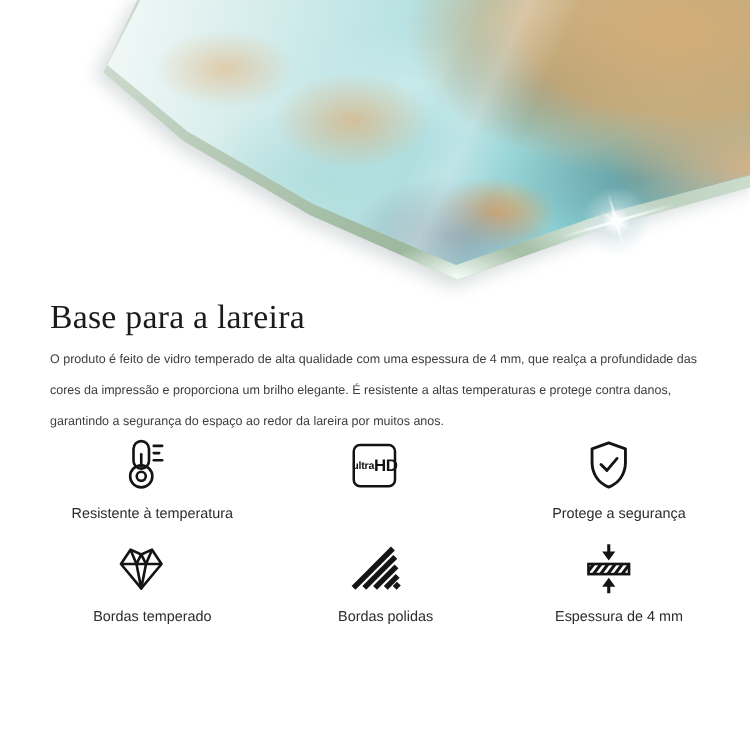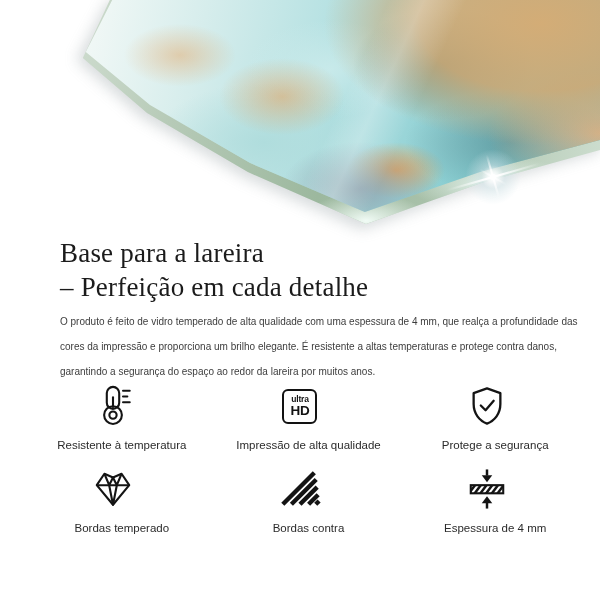--- a/index.html
+++ b/index.html
@@ -36,33 +36,33 @@
     background:radial-gradient(circle, rgba(255,255,255,1) 0%, rgba(210,228,232,.55) 30%, rgba(210,228,232,0) 70%);}
   .sparkle .ray{position:absolute;left:0;top:0;height:2px;
     background:linear-gradient(90deg, rgba(255,255,255,0), #ffffff 45%, #ffffff 55%, rgba(255,255,255,0));}
   .sparkle .r1{width:96px;transform:translate(-50%,-50%) rotate(-16deg);}
   .sparkle .r2{width:46px;transform:translate(-50%,-50%) rotate(74deg);}
   .sparkle .r3{width:30px;opacity:.8;transform:translate(-50%,-50%) rotate(29deg);}
   .sparkle .dot{position:absolute;left:-3px;top:-3px;width:6px;height:6px;border-radius:50%;background:#fff;
     box-shadow:0 0 6px 2px rgba(255,255,255,.95);}
 
   
-  .content{padding:0 60px;}
+  .content{padding:0 40px;}
   h1{margin:6px 0 0 0;font-family:"Liberation Serif","DejaVu Serif",serif;font-weight:400;
      font-size:27px;line-height:34px;color:#1b1b1b;letter-spacing:.2px;}
   .desc{margin:5px 0 0 0;width:540px;font-size:10px;line-height:25px;color:#3d3d3d;}
 
   
   .features{margin-top:1px;padding:0 20px;display:grid;grid-template-columns:repeat(3,1fr);
     row-gap:16px;justify-items:center;}
   .feature{display:flex;flex-direction:column;align-items:center;}
   .icon-box{height:42px;display:flex;align-items:center;justify-content:center;}
   .feature-label{margin-top:11px;font-size:11.5px;color:#2b2b2b;white-space:nowrap;line-height:14px;margin-left:17px;}
   .uhd-box{width:31px;height:31px;border:2.5px solid #121212;border-radius:6px;
-    display:flex;flex-direction:column;align-items:center;justify-content:center;color:#121212;}
+    display:flex;align-items:center;justify-content:center;color:#121212;}
   .uhd-top{font-size:8.5px;font-weight:bold;line-height:9px;letter-spacing:-.2px;}
   .uhd-bottom{font-size:13.5px;font-weight:bold;line-height:13px;letter-spacing:-.3px;}
   svg.fi{display:block;}
 </style>
 </head>
 <body>
 
 <div class="hero">
   <div class="shadow-wrap">
     <div class="shadow-shape"></div>
@@ -74,21 +74,20 @@
     <span class="ray r1"></span>
     <span class="ray r2"></span>
     <span class="ray r3"></span>
     <span class="dot"></span>
   </div>
 </div>
 
 <div class="content">
   <h1>
     <div>Base para a lareira</div>
-    <div>– Perfeição em cada detalhe</div>
   </h1>
   <p class="desc">O produto é feito de vidro temperado de alta qualidade com uma espessura de 4 mm, que realça a profundidade das cores da impressão e proporciona um brilho elegante. É resistente a altas temperaturas e protege contra danos, garantindo a segurança do espaço ao redor da lareira por muitos anos.</p>
 </div>
 
 <div class="features">
 
   <div class="feature">
     <div class="icon-box">
       <svg class="fi" width="42" height="42" viewBox="0 0 44 44" fill="none" stroke="#141414" stroke-width="2.2" stroke-linecap="round">
         <rect x="15.5" y="2" width="13" height="23" rx="6.5"></rect>
@@ -103,21 +102,20 @@
     <div class="feature-label">Resistente à temperatura</div>
   </div>
 
   <div class="feature">
     <div class="icon-box">
       <div class="uhd-box">
         <span class="uhd-top">ultra</span>
         <span class="uhd-bottom">HD</span>
       </div>
     </div>
-    <div class="feature-label">Impressão de alta qualidade</div>
   </div>
 
   <div class="feature">
     <div class="icon-box">
       <svg class="fi" width="42" height="42" viewBox="0 0 44 44" fill="none" stroke="#141414" stroke-width="2.4" stroke-linecap="round" stroke-linejoin="round">
         <path d="M22,3.5 L36,8.5 V20 C36,30 30,37.5 22,40.5 C14,37.5 8,30 8,20 V8.5 Z"></path>
         <path d="M15.5,21.5 L20.5,26.5 L29,16.5"></path>
       </svg>
     </div>
     <div class="feature-label">Protege a segurança</div>
@@ -138,21 +136,21 @@
   <div class="feature">
     <div class="icon-box">
       <svg class="fi" width="42" height="42" viewBox="0 0 44 44" fill="none" stroke="#141414" stroke-width="4.6">
         <line x1="4" y1="38" x2="37" y2="5"></line>
         <line x1="13" y1="38" x2="39" y2="12"></line>
         <line x1="22" y1="38" x2="40" y2="20"></line>
         <line x1="31" y1="38" x2="41" y2="28"></line>
         <line x1="38.5" y1="38" x2="42" y2="34.5"></line>
       </svg>
     </div>
-    <div class="feature-label">Bordas contra</div>
+    <div class="feature-label">Bordas polidas</div>
   </div>
 
   <div class="feature">
     <div class="icon-box">
       <svg class="fi" width="42" height="42" viewBox="0 0 44 44" fill="none">
         <defs>
           <clipPath id="barclip">
               <rect x="5" y="18" width="34" height="8.5"></rect>
             </clipPath>
         </defs>

